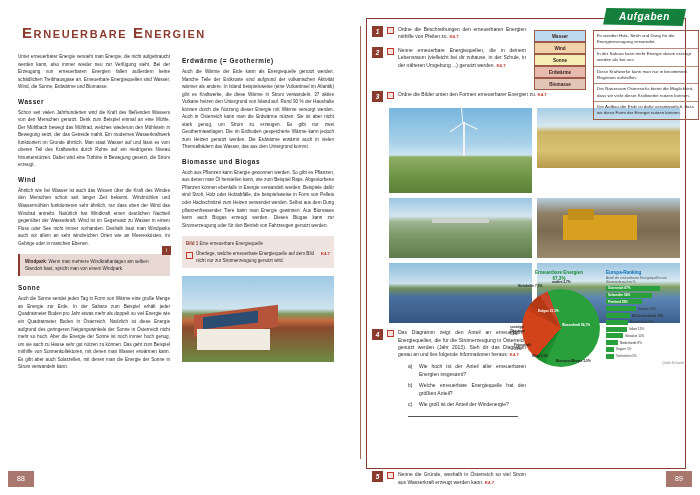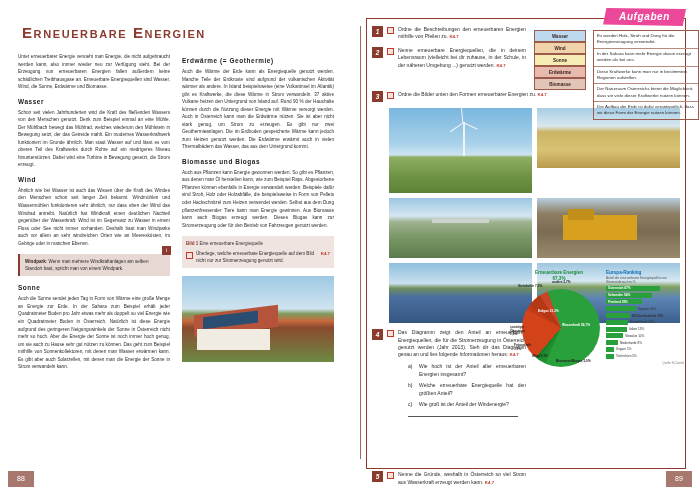--- a/index.html
+++ b/index.html
@@ -55,21 +55,21 @@
   .img-coast { height:60px; background:
      linear-gradient(to bottom,#8fbfdd 0%,#c9e0ee 34%,#6f8f5a 42%,#4a6fa0 56%,#35567f 100%); }
   .img-geo { height:60px; background:
      linear-gradient(to bottom,#9cc6e2 0%,#d4e6f0 30%,#9fb38f 40%,#7d9a6a 62%,#5d7a4c 100%); position:relative; }
   .img-geo .pipe { position:absolute; left:30%; top:34%; width:40%; height:8%; background:#cfd3cf; }
 
   
   .right-page { position:relative; width:350px; height:495px; background:#fff; }
   .aufg-frame { position:absolute; left:16px; top:18px; right:14px; bottom:26px;
                 border:1.6px solid #8a3b2e; }
-  .aufg-banner { position:absolute; right:14px; top:8px; background:#ec4899;
+  .aufg-banner { position:absolute; right:14px; top:8px; background:#15803d;
                  color:#fff; padding:3px 16px 4px; font-style:italic; font-weight:bold;
                  font-size:10px; letter-spacing:.6px;
                  clip-path: polygon(4% 0, 100% 6%, 96% 100%, 0 92%); z-index:5; }
   .aufg-inner { position:absolute; left:22px; top:26px; right:20px; bottom:32px; }
   .task { display:flex; gap:4px; margin-bottom:6px; }
   .tnum { flex:0 0 11px; height:11px; background:#8a3b2e; color:#fff; font-size:6.5px;
           font-weight:bold; text-align:center; line-height:11px; font-style:italic; }
   .ticon { flex:0 0 7px; height:7px; margin-top:1px; border:.6px solid #c0392b; background:#f5e2dd; }
   .ttext { font-size:5px; line-height:1.48; color:#2b2b2b; text-align:justify; }
 

